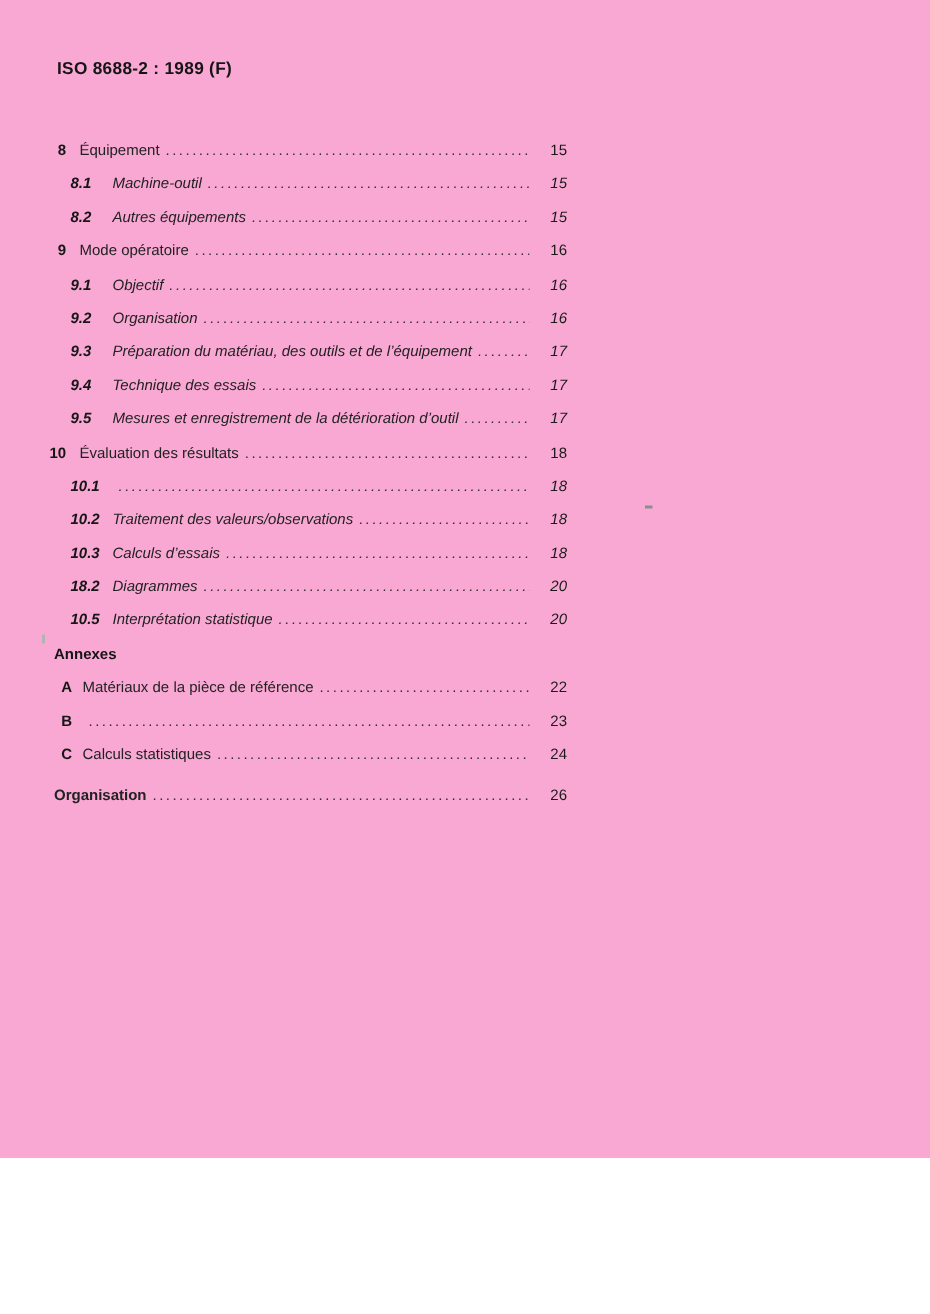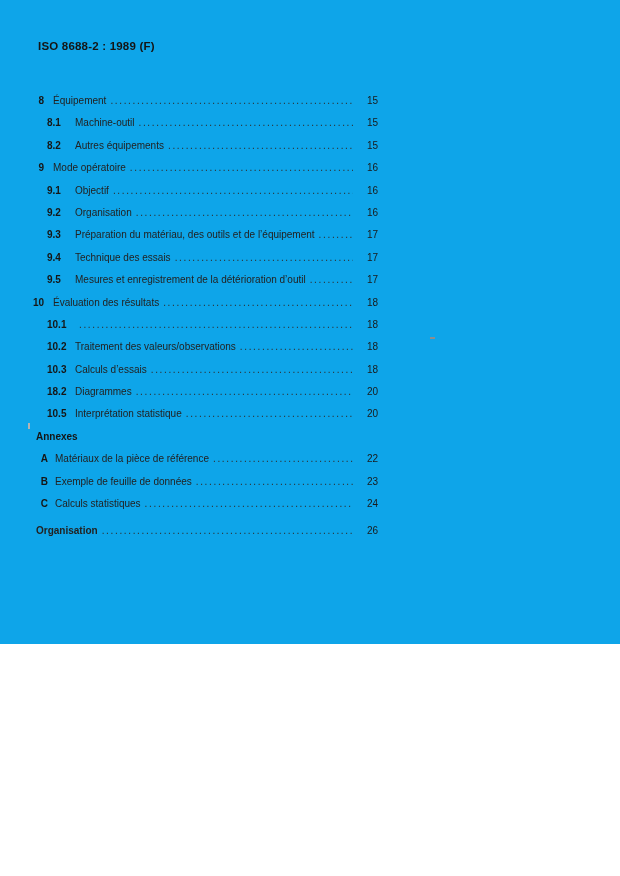--- a/index.html
+++ b/index.html
@@ -1,40 +1,40 @@
 <!DOCTYPE html>
 <html><head>
 <meta charset="utf-8">
 <style>
   html,body { margin:0; padding:0; background:#ffffff; }
   .page {
     position:relative;
-    width:620px; height:644px;
-    background:#0ea5e9;
+    width:620px; height:772px;
+    background:#f9a8d4;
     font-family:"Liberation Sans", sans-serif;
     color:#1e1e1e;
     overflow:hidden;
   }
   .doc-header {
     position:absolute; left:38px; top:40px;
     font-size:11.5px; font-weight:bold; letter-spacing:0.2px;
     color:#151515;
   }
   .toc {
     position:absolute; left:33px; top:90px; width:345px;
     font-size:10px;
   }
   .row {
     display:flex; align-items:baseline;
     height:22.4px; line-height:22.4px;
     white-space:nowrap;
   }
   .num { font-weight:bold; flex:0 0 auto; color:#161616; }
   .lvl1 .num { width:11px; text-align:right; margin-right:9px; }
-  .lvl2 { padding-left:14px; }
+  .lvl2 { padding-left:14px;font-style:italic; }
   .lvl2 .num { min-width:20px; margin-right:8px; }
   .annex-row .num { margin-left:5px; width:10px; margin-right:7px; }
   .title { flex:0 0 auto; color:#222; }
   .dots {
     flex:1 1 auto; overflow:hidden;
     margin:0 5px 0 4px;
     letter-spacing:1.65px;
     color:#2e2e2e;
   }
   .dots::after {
@@ -166,21 +166,20 @@
 
     <div>
         <div class="row lvl1 annex-row">
           <span class="num">A</span>
           <span class="title">Matériaux de la pièce de référence</span>
           <span class="dots"></span>
           <span class="pagenum">22</span>
         </div>
         <div class="row lvl1 annex-row">
           <span class="num">B</span>
-          <span class="title">Exemple de feuille de données</span>
           <span class="dots"></span>
           <span class="pagenum">23</span>
         </div>
         <div class="row lvl1 annex-row">
           <span class="num">C</span>
           <span class="title">Calculs statistiques</span>
           <span class="dots"></span>
           <span class="pagenum">24</span>
         </div>
       </div>

